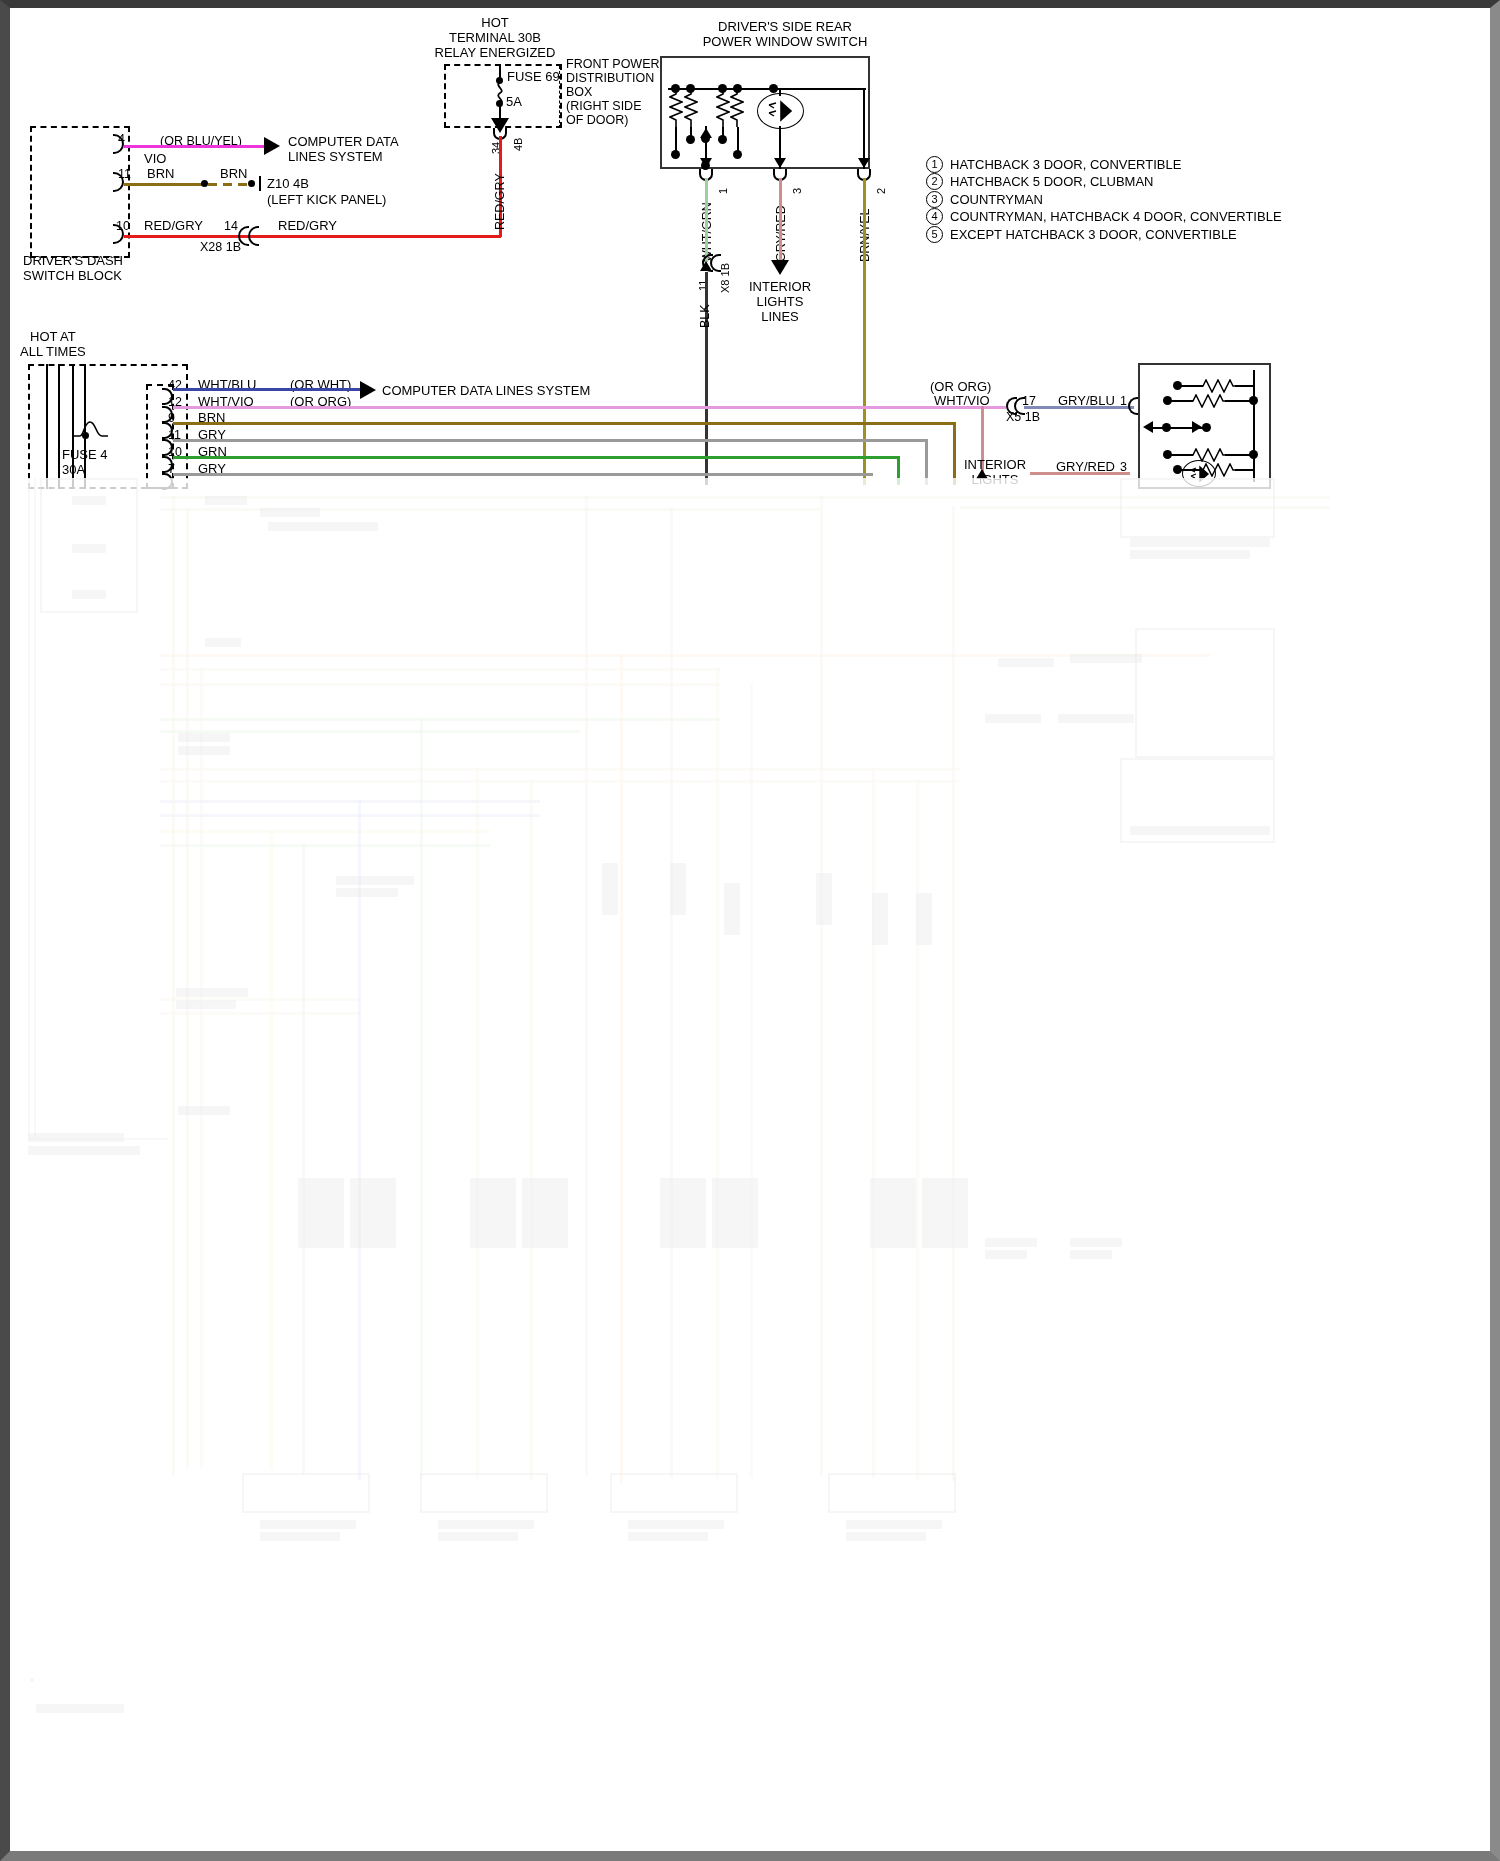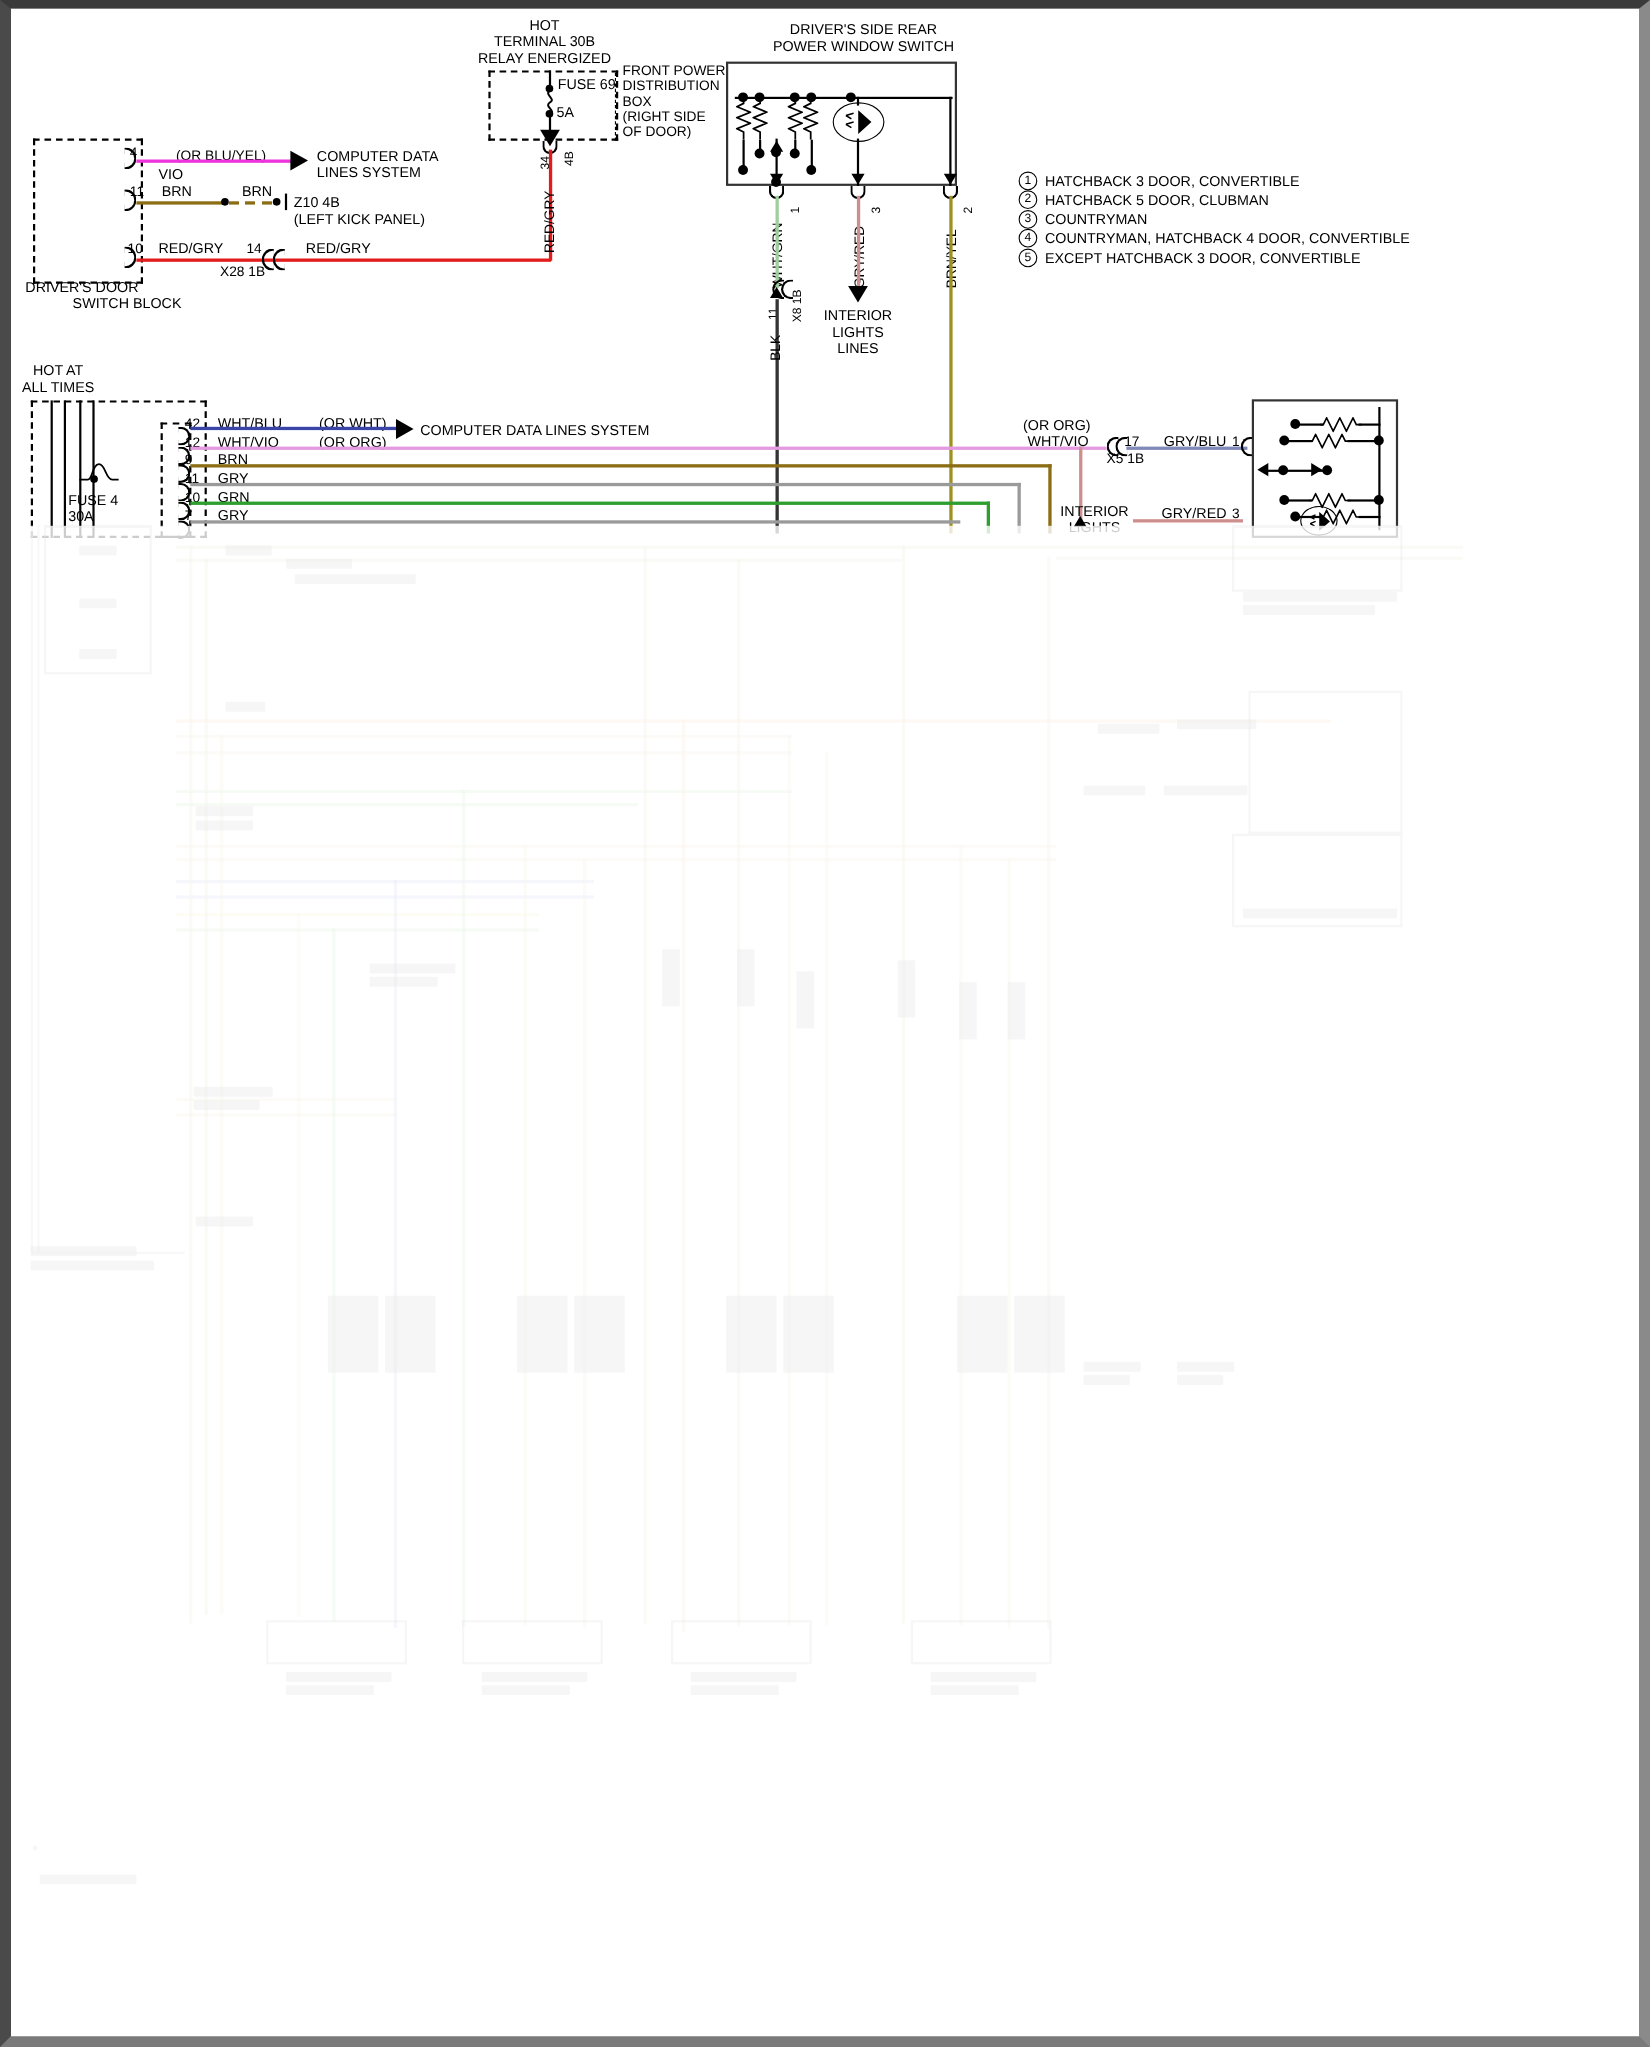--- a/index.html
+++ b/index.html
@@ -171,22 +171,22 @@
       <div class="gtext" style="left:168px;top:255px;width:52px;height:9px;"></div>
       <div class="gtext" style="left:168px;top:268px;width:52px;height:9px;"></div>
       <div class="gtext" style="left:168px;top:628px;width:52px;height:9px;"></div>
 
       <div class="gbox" style="left:20px;top:1200px;width:2px;height:1px;"></div>
       <div class="gw" style="left:18px;top:660px;width:140px;height:2px;background:#aaa;"></div>
     </div>
     <div id="fade"></div>
 
     <div class="dashbox" style="left:20px;top:118px;width:100px;height:132px;"></div>
-    <div class="t s13" style="left:13px;top:246px;">DRIVER'S DOOR</div>
-    <div class="t s13" style="left:13px;top:261px;margin-left:43px;">SWITCH BLOCK</div>
+    <div class="t s13" style="left:13px;top:246px;">DRIVER'S DASH</div>
+    <div class="t s13" style="left:13px;top:261px;">SWITCH BLOCK</div>
 
     <div class="conn" style="left:103px;top:126px;"></div>
     <div class="t s12" style="left:108px;top:124px;">4</div>
     <div class="t s13" style="left:134px;top:124px;margin-top:20px;">VIO</div>
     <div class="t s12" style="left:150px;top:126px;">(OR BLU/YEL)</div>
     <div class="wire wh" style="left:114px;top:137px;width:142px;background:#ee35dd;"></div>
     <div class="arrR" style="left:254px;top:129px;"></div>
     <div class="t s13" style="left:278px;top:127px;">COMPUTER DATA</div>
     <div class="t s13" style="left:278px;top:142px;">LINES SYSTEM</div>
 

